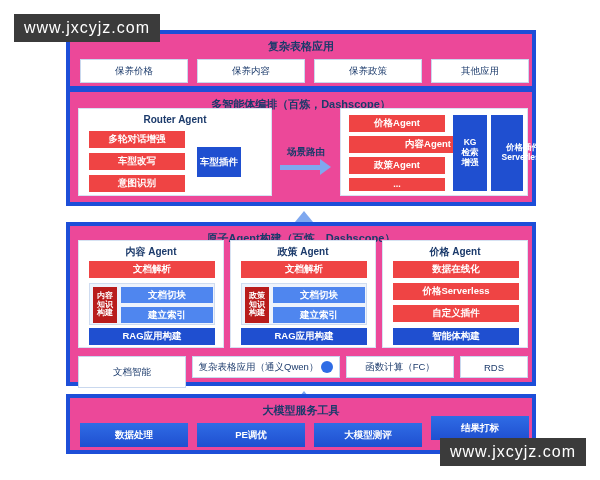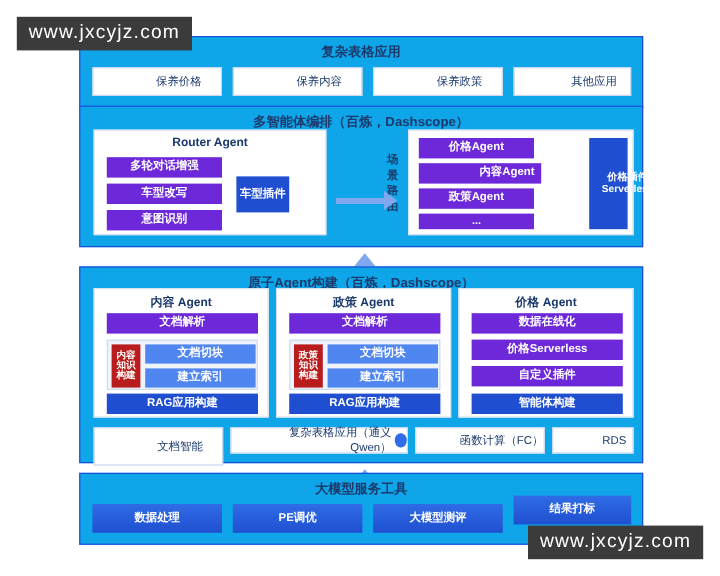--- a/index.html
+++ b/index.html
@@ -5,32 +5,32 @@
   html,body{margin:0;padding:0;}
   body{width:600px;height:480px;background:#ffffff;font-family:"Liberation Sans","DejaVu Sans",sans-serif;overflow:hidden;position:relative;}
 
   .wm{position:absolute;background:#3b3b3b;color:#ffffff;font-size:16px;letter-spacing:1px;padding:5px 10px;font-family:"Liberation Sans",sans-serif;}
   .wm-tl{left:14px;top:14px;}
   .wm-br{right:14px;bottom:14px;}
 
   .canvas{position:absolute;left:0;top:0;width:600px;height:480px;}
 
   
-  .panel{position:absolute;background:#0ea5e9;border:1px solid #1d4ed8;box-sizing:border-box;}
+  .panel{position:absolute;background:#ec4899;border:4px solid #1d4ed8;box-sizing:border-box;}
   .panel-title{position:absolute;width:100%;text-align:center;font-size:11px;font-weight:bold;color:#1b3a6b;top:5px;left:0;}
 
   .inner{position:absolute;background:#ffffff;border:1px solid #d7e2f2;box-sizing:border-box;}
 
   .bluebox{position:absolute;box-sizing:border-box;display:flex;align-items:center;justify-content:center;text-align:center;color:#ffffff;font-size:9.5px;font-weight:bold;line-height:1.15;}
   .b-dark{background:#1f4fd0;}
-  .b-mid{background:#6d28d9;}
+  .b-mid{background:#ef4444;}
   .b-light{background:#4f86ef;}
   .b-grad{background:linear-gradient(180deg,#2f6ce5 0%,#1f4fd0 100%);}
 
-  .whitebox{position:absolute;box-sizing:border-box;display:flex;align-items:center;justify-content:center;text-align:right;background:#ffffff;border:1px solid #c9d8ee;color:#1b3a6b;font-size:9.5px;padding-left:36px;}
+  .whitebox{position:absolute;box-sizing:border-box;display:flex;align-items:center;justify-content:center;text-align:center;background:#ffffff;border:1px solid #c9d8ee;color:#1b3a6b;font-size:9.5px;}
 
   .grouplabel{position:absolute;box-sizing:border-box;display:flex;align-items:center;justify-content:center;text-align:center;color:#ffffff;font-size:8px;font-weight:bold;line-height:1.1;background:#b91c1c;}
 
   .subtitle{position:absolute;text-align:center;font-size:10px;font-weight:bold;color:#1b3a6b;}
 
   .arrow-up{position:absolute;width:0;height:0;border-left:9px solid transparent;border-right:9px solid transparent;border-bottom:11px solid #7fa8ef;}
   .arrow-right{position:absolute;width:0;height:0;border-top:8px solid transparent;border-bottom:8px solid transparent;border-left:11px solid #7fa8ef;}
   .arrow-stem-h{position:absolute;height:5px;background:#7fa8ef;}
 
   .glyph{display:inline-block;width:12px;height:12px;border-radius:50%;background:#2f6ce5;margin-left:3px;position:relative;}
@@ -61,23 +61,26 @@
     <div class="bluebox b-mid" style="left:10px;top:66px;width:96px;height:17px;">意图识别</div>
     <div class="bluebox b-dark" style="left:118px;top:38px;width:44px;height:30px;">车型插件</div>
   </div>
 
   <div class="whitebox" style="left:280px;top:143px;width:52px;height:19px;border:none;background:transparent;font-weight:bold;">场景路由</div>
   <div class="arrow-stem-h" style="left:280px;top:165px;width:40px;"></div>
   <div class="arrow-right" style="left:320px;top:159px;"></div>
 
   <div class="inner" style="left:340px;top:108px;width:188px;height:88px;">
     <div class="bluebox b-mid" style="left:8px;top:6px;width:96px;height:17px;">价格Agent</div>
-    <div class="bluebox b-mid" style="left:8px;top:27px;width:102px;height:17px;padding-left:45px;">内容Agent</div>
+    <div class="bluebox b-mid" style="left:8px;top:27px;width:113px;height:17px;padding-left:45px;">内容Agent</div>
     <div class="bluebox b-mid" style="left:8px;top:48px;width:96px;height:17px;">政策Agent</div>
     <div class="bluebox b-mid" style="left:8px;top:69px;width:96px;height:13px;font-size:9px;">...</div>
+    <div class="bluebox b-dark" style="left:112px;top:6px;width:34px;height:76px;white-space:pre-line;font-size:8.5px;">KG
+检索
+增强</div>
     <div class="bluebox b-dark" style="left:150px;top:6px;width:32px;height:76px;white-space:pre-line;font-size:8.5px;padding-left:32px;">价格插件
 Serverless</div>
   </div>
 
   <div class="arrow-up" style="left:295px;top:211px;"></div>
 
   <div class="panel" style="left:66px;top:222px;width:470px;height:164px;">
     <div class="panel-title">原子Agent构建（百炼，Dashscope）</div>
   </div>
 

